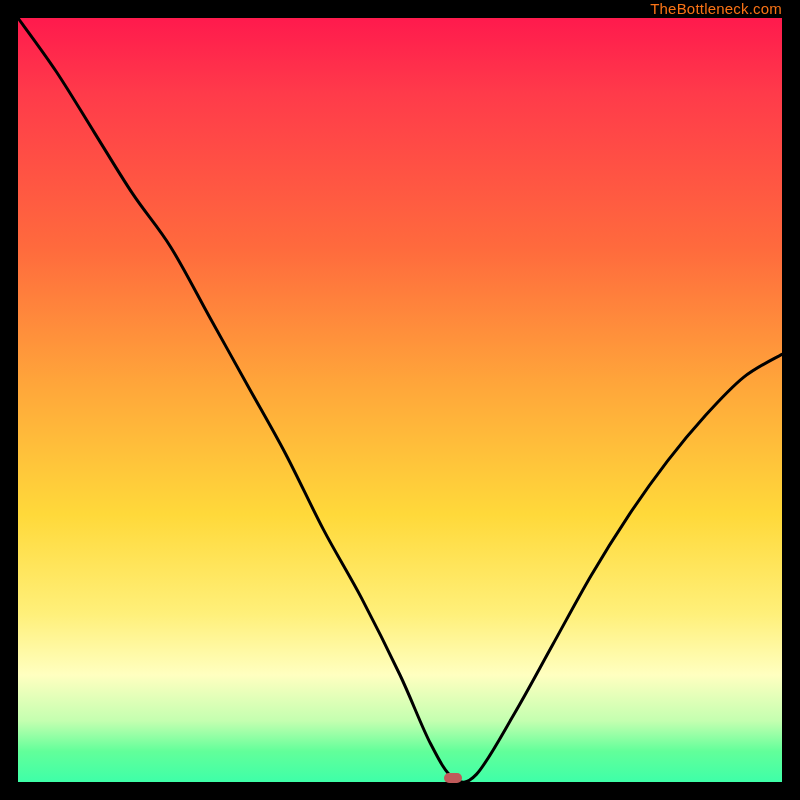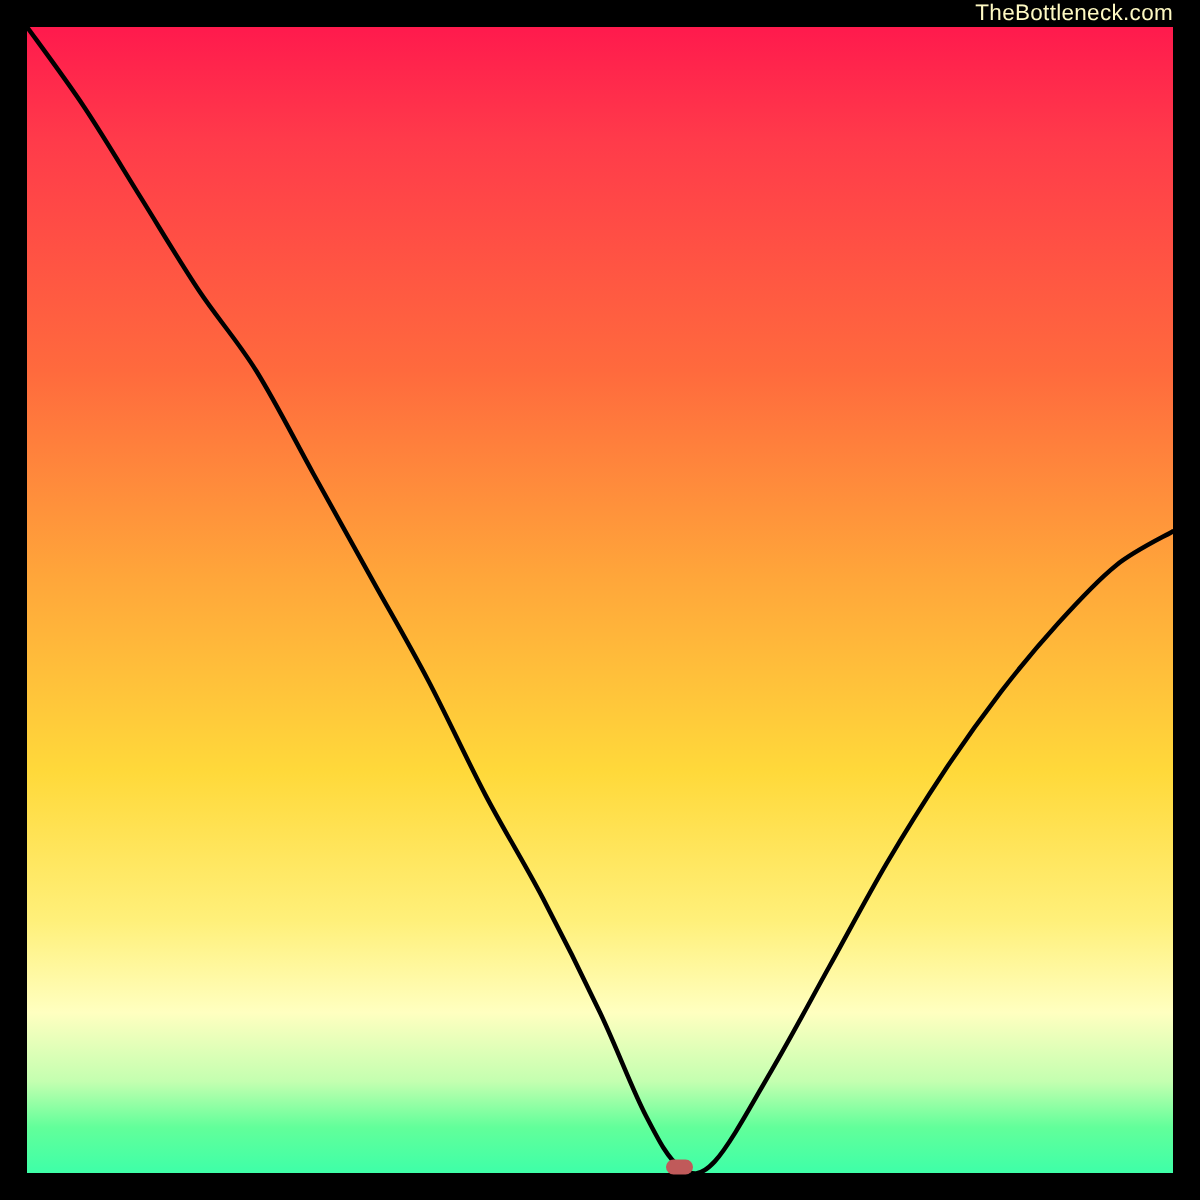--- a/index.html
+++ b/index.html
@@ -44,21 +44,21 @@
     top: 0;
     width: 764px;
     height: 764px;
   }
   .watermark {
     position: absolute;
     top: 0px;
     right: 18px;
     height: 18px;
     line-height: 18px;
-    color: #fef9c3;
+    color: #f97316;
     font-size: 15px;
     letter-spacing: 0.2px;
     user-select: none;
   }
   .marker {
     position: absolute;
     width: 18px;
     height: 10px;
     border-radius: 5px;
     background: #c05a5a;

